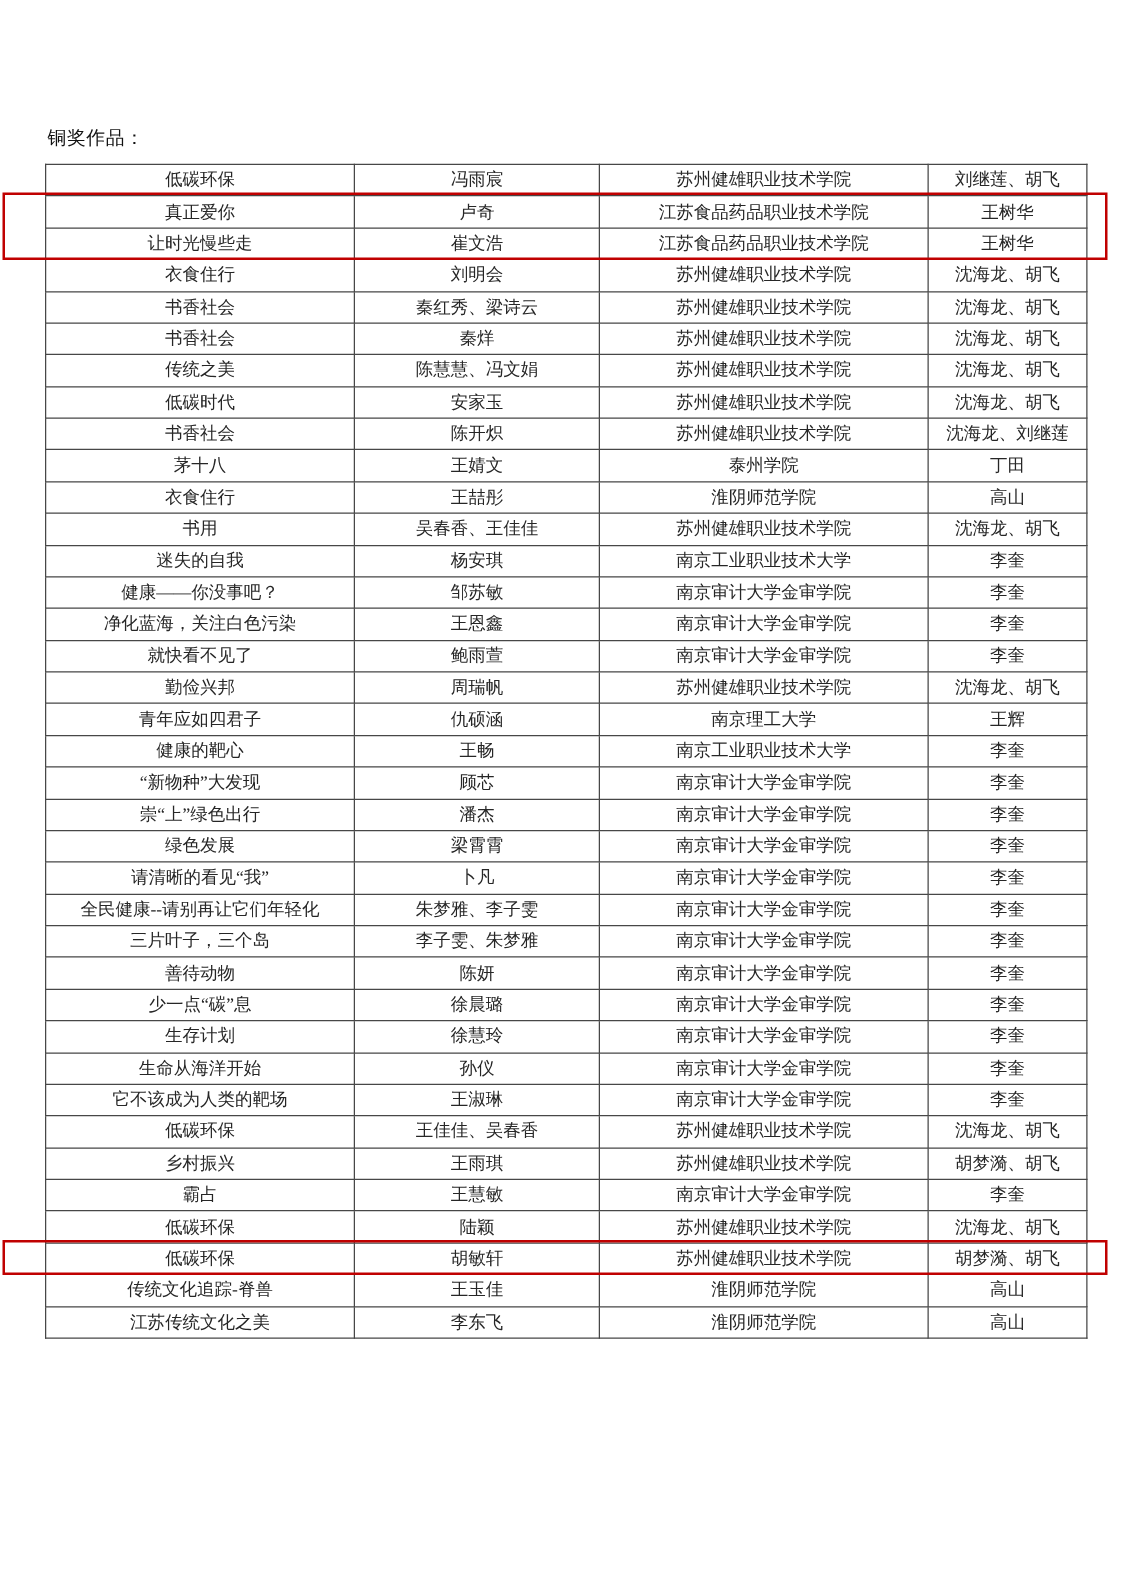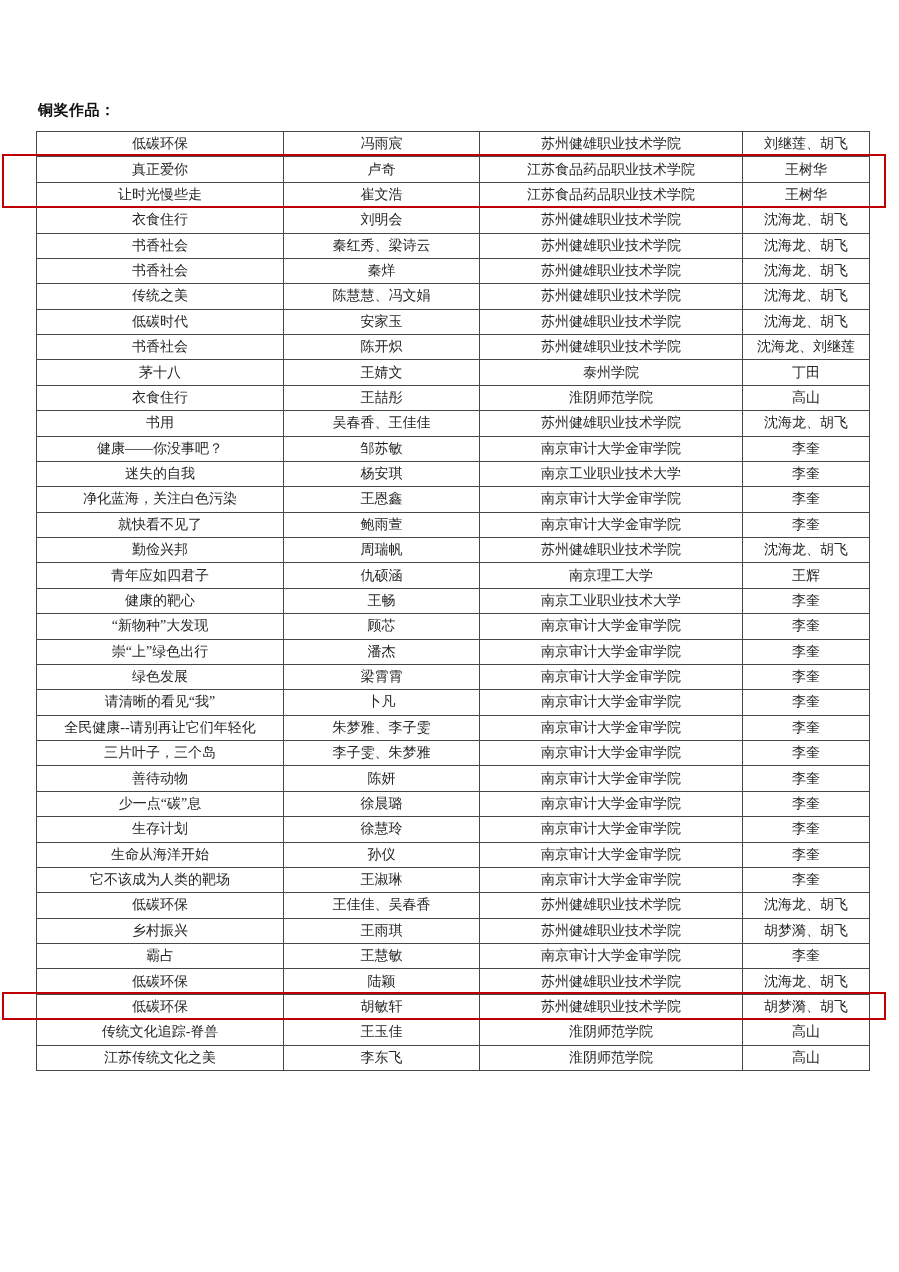--- a/index.html
+++ b/index.html
@@ -14,21 +14,21 @@
     background: #ffffff;
     overflow: hidden;
     font-family: "Liberation Serif", "DejaVu Serif", serif;
     color: #1f1f1f;
   }
   .heading {
     position: absolute;
     left: 38px;
     top: 101px;
     font-size: 15px;
-    font-weight: bold;
+    font-weight: normal;
     letter-spacing: 0.5px;
     color: #111111;
   }
   table.awards {
     position: absolute;
     left: 36px;
     top: 131px;
     width: 833px;
     border-collapse: collapse;
     table-layout: fixed;
@@ -138,29 +138,29 @@
           <td>淮阴师范学院</td>
           <td>高山</td>
         </tr>
         <tr>
           <td>书用</td>
           <td>吴春香、王佳佳</td>
           <td>苏州健雄职业技术学院</td>
           <td>沈海龙、胡飞</td>
         </tr>
         <tr>
-          <td>健康——你没事吧？</td>
-          <td>邹苏敏</td>
-          <td>南京审计大学金审学院</td>
-          <td>李奎</td>
-        </tr>
-        <tr>
           <td>迷失的自我</td>
           <td>杨安琪</td>
           <td>南京工业职业技术大学</td>
+          <td>李奎</td>
+        </tr>
+        <tr>
+          <td>健康——你没事吧？</td>
+          <td>邹苏敏</td>
+          <td>南京审计大学金审学院</td>
           <td>李奎</td>
         </tr>
         <tr>
           <td>净化蓝海，关注白色污染</td>
           <td>王恩鑫</td>
           <td>南京审计大学金审学院</td>
           <td>李奎</td>
         </tr>
         <tr>
           <td>就快看不见了</td>

